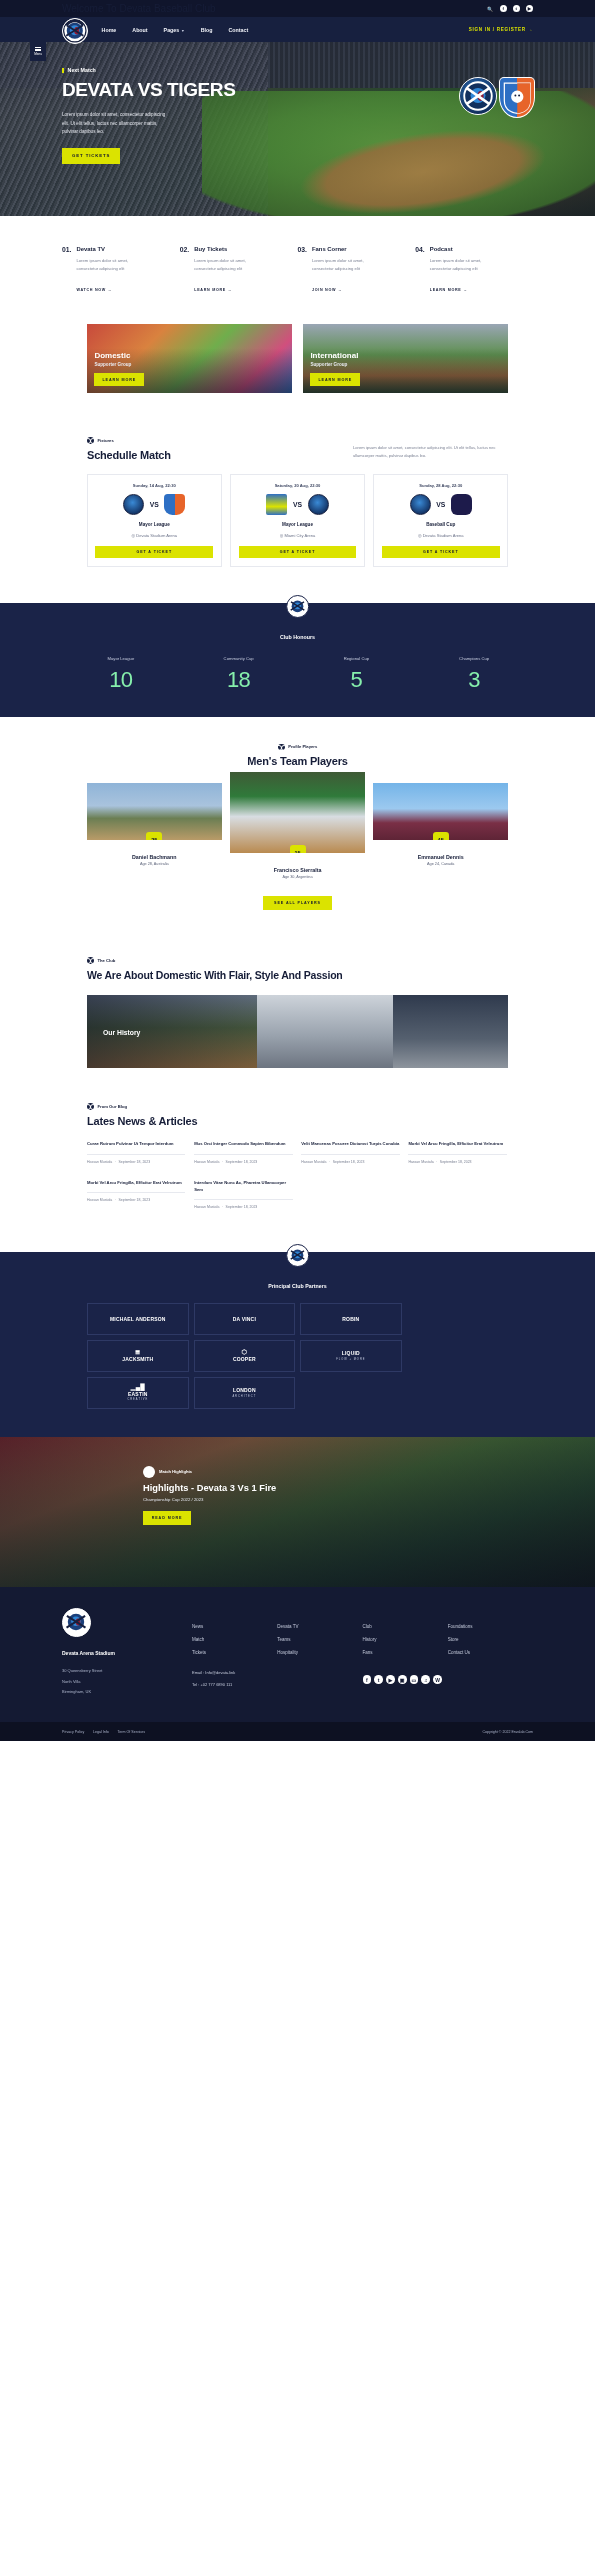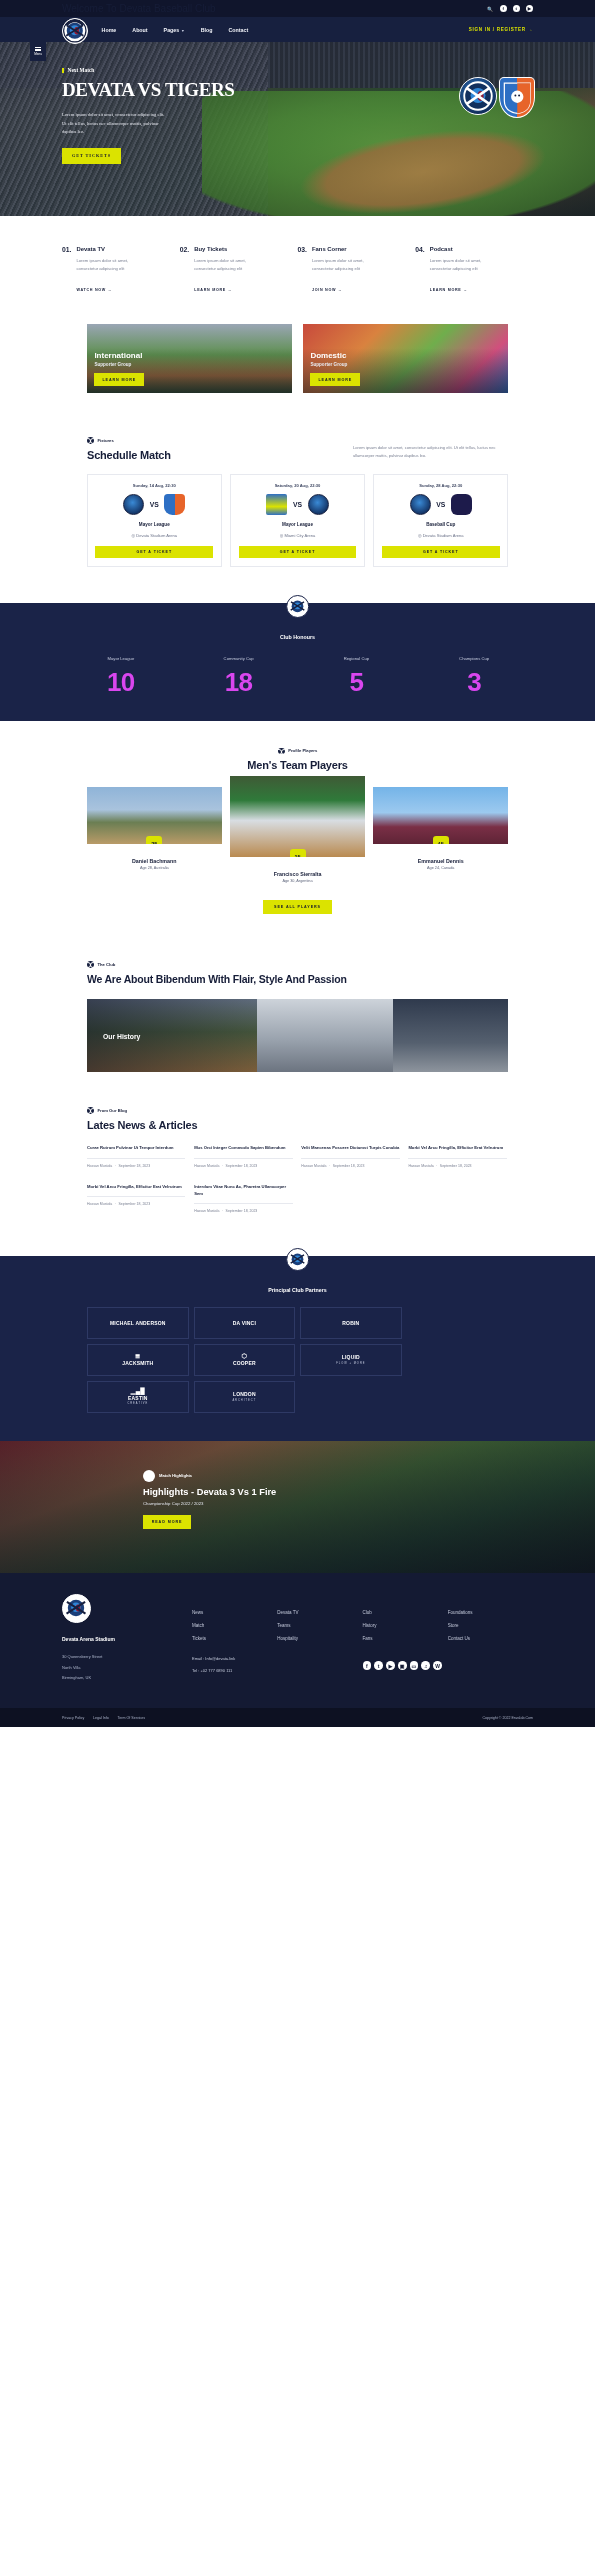--- a/index.html
+++ b/index.html
@@ -90,21 +90,21 @@
   .hero .stands {
     position: absolute; left: 0; top: 0; width: 45%; height: 100%;
     background: repeating-linear-gradient(115deg,#3a3f4c 0 1.9px,#4b505f 1.9px 3.7px,#2e3440 3.7px 5.6px);
     opacity: .85;
   }
   .hero .upper {
     position: absolute; left: 0; top: 0; width: 100%; height: 26%;
     background: repeating-linear-gradient(90deg,#262b38 0 2.5px,#343a4a 2.5px 5px);
     opacity: .9;
   }
-  .hero-inner { position: relative; padding: 25px 0 0 62px; z-index: 3; font-family: Liberation Serif, serif; }
+  .hero-inner { position: relative; padding: 25px 0 0 62px; z-index: 3; }
   .eyebrow { display: flex; align-items: center; gap: 3.7px; margin-bottom: 6.2px; }
   .eyebrow .tick { width: 1.9px; height: 5.6px; background: #dbe300; display: inline-block; }
   .eyebrow span { color: #fff; font-size: 5.3px; font-weight: 700; }
   .hero h1 {
     color: #fff; font-size: 19px; line-height: 1.08; font-weight: 800;
     letter-spacing: -0.4px; max-width: 186px; margin-bottom: 11px;
   }
   .hero p { color: #e6e8ef; font-size: 4.6px; line-height: 1.85; max-width: 108px; margin-bottom: 11px; }
   .btn-yellow {
     display: inline-block; background: #dbe300; color: #10152c;
@@ -191,21 +191,21 @@
   }
   .honours-crest {
     position: absolute; left: 50%; top: -8.7px; transform: translateX(-50%);
     width: 23.6px; height: 23.6px; border-radius: 50%; background: #fff;
     border: 1.9px solid #1a2348; display: flex; align-items: center; justify-content: center;
   }
   .honours h2 { color: #fff; font-size: 5.3px; font-weight: 700; margin: 8.7px 0 16px; }
   .hon-row { display: flex; }
   .hon { flex: 1; }
   .hon .lbl { color: #c6ccdf; font-size: 4.2px; margin-bottom: 7.4px; }
-  .hon .val { color: #d946ef; font-size: 26px; font-weight: 700; line-height: 1; letter-spacing: -0.6px; }
+  .hon .val { color: #86efac; font-size: 22px; font-weight: 400; line-height: 1; letter-spacing: -0.6px; }
 
   
   .players { padding: 27px 87px 25px; text-align: center; }
   .players .sec-tag { justify-content: center; }
   .players .sec-title { margin-bottom: 16px; }
   .player-row { display: flex; gap: 8.7px; align-items: flex-start; }
   .player { flex: 1; position: relative; }
   .player.tall { margin-top: -11px; }
   .p-photo { width: 100%; height: 57px; position: relative; overflow: hidden; }
   .player.tall .p-photo { height: 81px; }
@@ -256,21 +256,21 @@
     width: calc(25% - 3.7px); height: 32px; border: 0.6px solid #2e3965;
     display: flex; align-items: center; justify-content: center;
     color: #fff; font-size: 5px; font-weight: 700; letter-spacing: 0.2px;
     flex-direction: column; gap: 1.2px;
   }
   .plogo .sm { font-size: 2.6px; font-weight: 400; letter-spacing: 1px; color: #c8cee3; }
   .plogo .gl { font-size: 6.2px; line-height: 1; }
 
   
   .highlights {
-    height: 132px; position: relative; overflow: hidden;
+    height: 150px; position: relative; overflow: hidden;
     background:
       linear-gradient(180deg, rgba(10,14,30,.35), rgba(10,14,30,.72)),
       linear-gradient(160deg,#7f2a2f 0%, #9c6a45 25%, #4f7a3a 50%, #2f5a34 72%, #1b2a1f 100%);
   }
   .hl-inner { position: relative; z-index: 3; padding: 28.5px 0 0 143px; }
   .hl-tag { display: flex; align-items: center; gap: 3.7px; margin-bottom: 5px; }
   .play-btn {
     width: 12.4px; height: 12.4px; border-radius: 50%; background: #fff; color: #17203f;
     display: flex; align-items: center; justify-content: center; font-size: 4.3px;
   }
@@ -418,27 +418,27 @@
     <div class="feat-num">04.</div>
     <div>
       <h3>Podcast</h3>
       <p>Lorem ipsum dolor sit amet, consectetur adipiscing elit</p>
       <a href="#" class="feat-link">LEARN MORE  →</a>
     </div>
   </div>
 </section>
 
 <section class="supporters">
+  <div class="sup domestic">
+    <h3>Domestic</h3>
+    <div class="sub">Supporter Group</div>
+    <a href="#" class="btn-yellow">LEARN MORE</a>
+  </div>
   <div class="sup international">
     <h3>International</h3>
-    <div class="sub">Supporter Group</div>
-    <a href="#" class="btn-yellow">LEARN MORE</a>
-  </div>
-  <div class="sup domestic">
-    <h3>Domestic</h3>
     <div class="sub">Supporter Group</div>
     <a href="#" class="btn-yellow">LEARN MORE</a>
   </div>
 </section>
 
 <section class="schedule">
   <div class="sched-head">
     <div>
       <div class="sec-tag">
         <span class="ball"></span>
@@ -548,21 +548,21 @@
   <div class="see-all">
     <a href="#" class="btn-yellow">SEE ALL PLAYERS</a>
   </div>
 </section>
 
 <section class="about">
   <div class="sec-tag">
     <span class="ball"></span>
     <span>The Club</span>
   </div>
-  <h2 class="sec-title">We Are About Bibendum With Flair, Style And Passion</h2>
+  <h2 class="sec-title">We Are About Domestic With Flair, Style And Passion</h2>
   <div class="about-media">
     <div class="am1"></div>
     <div class="am2"></div>
     <div class="am3"></div>
     <div class="our-history">Our History</div>
   </div>
 </section>
 
 <section class="blog">
   <div class="sec-tag">

